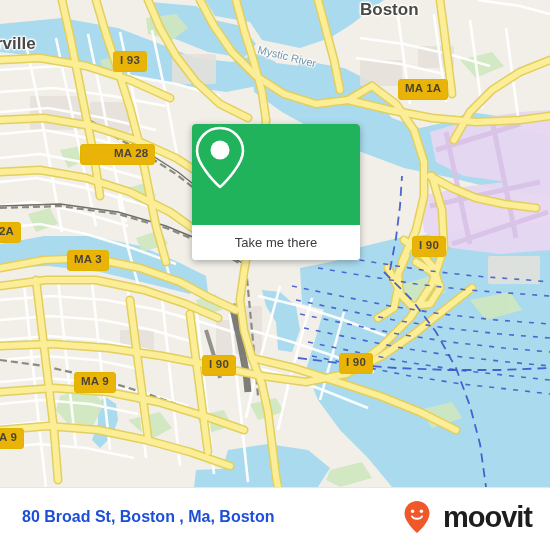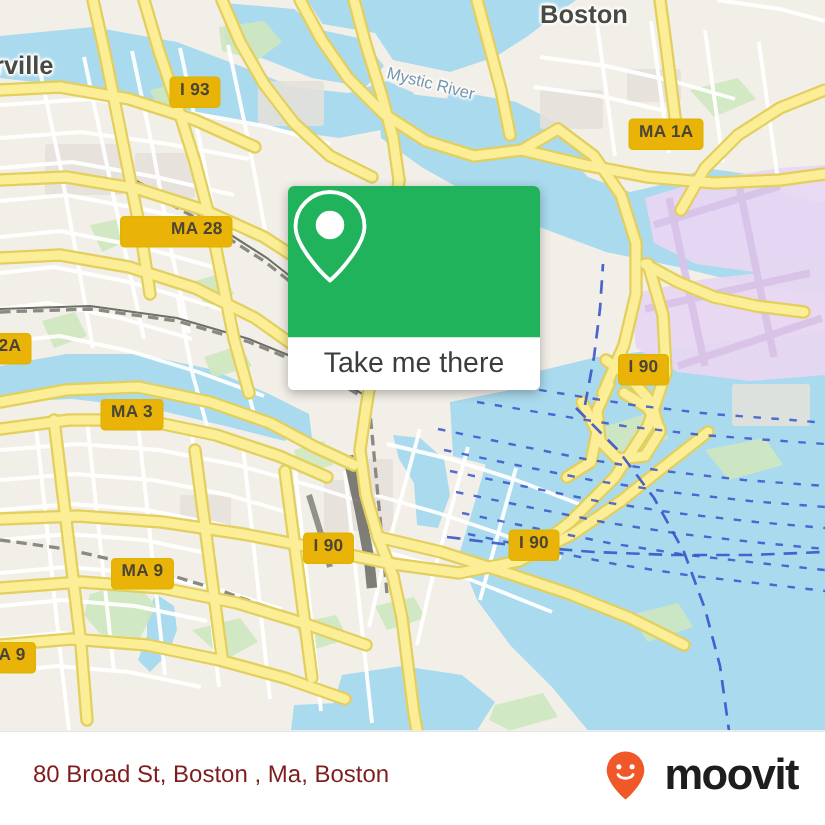--- a/index.html
+++ b/index.html
@@ -22,30 +22,30 @@
           color:#4a4535;font-size:11.5px;font-weight:bold;line-height:1;
           padding:3px 6px 4px 6px;white-space:nowrap;letter-spacing:.2px;
           font-family:"Liberation Sans",sans-serif;box-sizing:border-box;}
 
   
   #card{position:absolute;left:192px;top:124px;width:168px;height:136px;
         border-radius:4px;overflow:hidden;background:#fff;
         box-shadow:0 2px 7px rgba(0,0,0,.30);}
   #card-top{height:101px;background:#21b25c;display:flex;align-items:center;justify-content:center;}
   #card-bottom{height:35px;background:#fff;display:flex;align-items:center;justify-content:center;}
-  #card-bottom span{font-size:19px;color:#3c3c3c;font-family:"Liberation Sans",sans-serif;}
+  #card-bottom span{font-size:13px;color:#3c3c3c;font-family:"Liberation Sans",sans-serif;}
 
   
   #footer{position:absolute;left:0;top:487px;width:550px;height:63px;background:#fff;
           border-top:1px solid #e6e6e6;}
   #attrib{position:absolute;left:6px;top:470px;font-size:12.5px;color:#2a2a2a;
           font-family:"Liberation Sans",sans-serif;
           text-shadow:0 0 3px #fff,0 0 3px #fff,0 0 3px #fff,0 0 2px #fff;}
-  #addr{position:absolute;left:22px;top:508px;font-size:16px;color:#7f1d1d;
-        font-family:"Liberation Sans",sans-serif;}
+  #addr{position:absolute;left:22px;top:508px;font-size:16px;color:#1d4ed8;
+        font-family:"Liberation Sans",sans-serif;font-weight:bold;}
   #logo{position:absolute;right:18px;top:500px;display:flex;align-items:center;gap:12px;}
   #logo-word{font-size:29px;font-weight:bold;color:#1d1d1d;letter-spacing:-1px;
              font-family:"Liberation Sans",sans-serif;line-height:1;}
 </style>
 </head>
 <body>
 
 <div id="app">
 
   <div id="map">
@@ -289,24 +289,24 @@
         <path d="M390,270 L396,238 L400,206 L402,176"></path>
       </g>
 
     </svg>
 
     <div class="mlabel city" style="left:-4px;top:34px;">rville</div>
     <div class="mlabel city" style="left:360px;top:0px;">Boston</div>
     <div class="mlabel river" style="left:258px;top:43px;transform:rotate(14deg);transform-origin:left center;font-size:11px;color:#7596ab;">Mystic River</div>
 
     <div class="shield" style="left:113px;top:51px;">I 93</div>
-    <div class="shield" style="left:419px;top:79px;">MA 1A</div>
+    <div class="shield" style="left:398px;top:79px;">MA 1A</div>
     <div class="shield" style="left:80px;top:144px;padding-left:33px;">MA 28</div>
     <div class="shield" style="left:-8px;top:222px;">2A</div>
-    <div class="shield" style="left:67px;top:250px;margin-top:16px;">MA 3</div>
+    <div class="shield" style="left:67px;top:250px;">MA 3</div>
     <div class="shield" style="left:412px;top:236px;">I 90</div>
     <div class="shield" style="left:202px;top:355px;">I 90</div>
     <div class="shield" style="left:339px;top:353px;">I 90</div>
     <div class="shield" style="left:74px;top:372px;">MA 9</div>
     <div class="shield" style="left:-8px;top:428px;">A 9</div>
 
     <div id="card">
       <div id="card-top">
         <svg width="56" height="66" viewBox="0 0 56 66">
           <path d="M28,4 C15.3,4 5,14.3 5,27 C5,39.5 22,58 28,63 C34,58 51,39.5 51,27 C51,14.3 40.7,4 28,4 Z" fill="none" stroke="#ffffff" stroke-width="2.6" stroke-linejoin="round"></path>

